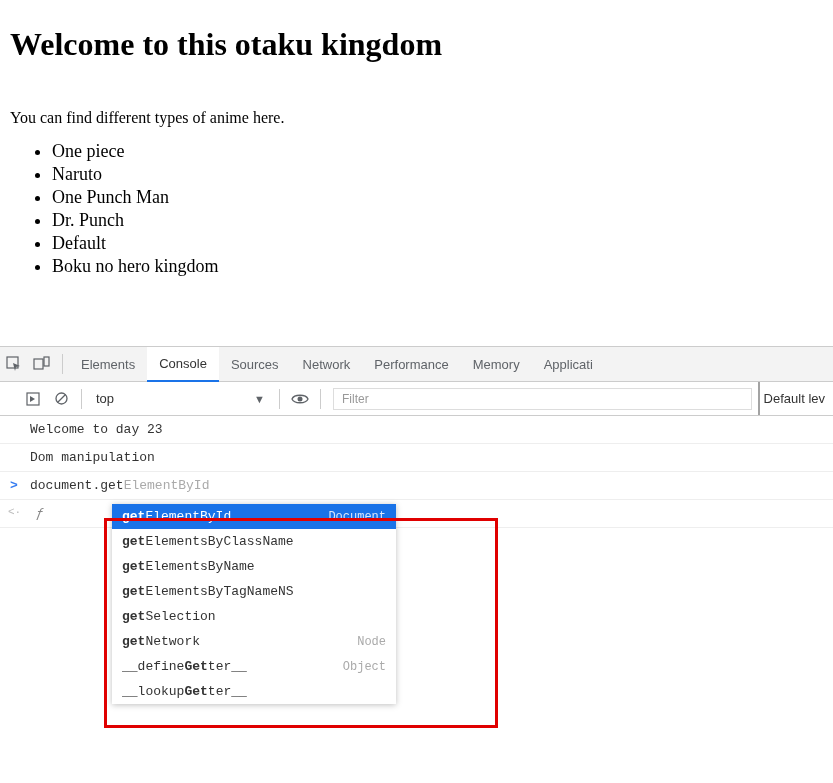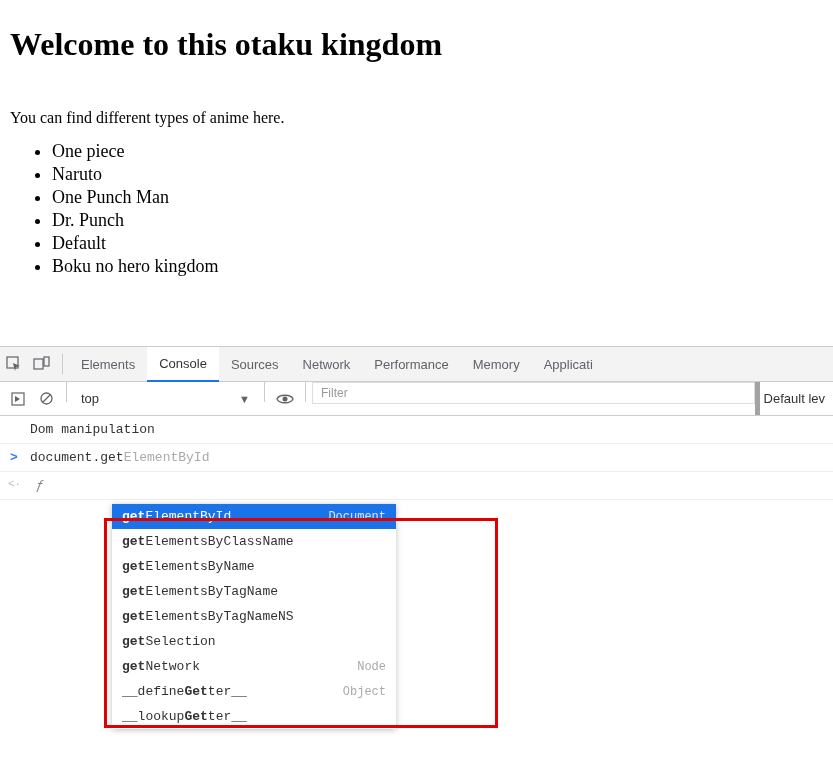--- a/index.html
+++ b/index.html
@@ -77,25 +77,26 @@
     }
     .dt-tab.active {
       color: #333;
       border-bottom: 2px solid #1a73e8;
       background: #fff;
       margin-bottom: -1px;
       height: calc(100% + 1px);
     }
     .devtools-toolbar {
       display: flex;
+      align-items: center;
       height: 34px;
       border-bottom: 1px solid #ccc;
       background: #fff;
       color: #5f6368;
-      padding-left: 4px;
+      padding-left: 19px;
     }
     .toolbar-select {
       display: flex;
       align-items: center;
       padding: 0 8px;
       height: 100%;
       font-size: 13px;
       color: #333;
     }
     .dropdown-arrow {
@@ -104,29 +105,29 @@
       color: #5f6368;
     }
     .filter-input {
       flex: 1;
       height: 22px;
       border: 1px solid #ddd;
       background: #fff;
       padding: 0 8px;
       font-size: 12px;
       color: #333;
-      margin: 0 0;
+      margin: 0 6px;
       font-family: inherit;
     }
     .filter-input::placeholder {
       color: #999;
     }
     .level-label {
       padding: 0 8px 0 4px;
-      border-left: 5px solid #a3a3a3;
+      border-left: 2px solid #a3a3a3;
       height: 100%;
       display: flex;
       align-items: center;
       font-size: 13px;
       color: #333;
       white-space: nowrap;
     }
     .console-body {
       font-family: Consolas, "Courier New", monospace;
       font-size: 13px;
@@ -269,20 +270,21 @@
           <path d="M1 7 C3 2 15 2 17 7 C15 12 3 12 1 7 Z" fill="none" stroke="#5f6368" stroke-width="1.3"></path>
           <circle cx="9" cy="7" r="2.5" fill="#5f6368"></circle>
         </svg>
     </div>
     <div class="dt-divider"></div>
     <input class="filter-input" placeholder="Filter" style="">
     <div class="level-label">Default lev</div>
   </div>
 
   <div class="console-body">
+    <div class="console-row">Welcome to day 23</div>
     <div class="console-row">Dom manipulation</div>
     <div class="console-row prompt">
       <span>document.get</span><span class="typed-gray">ElementById</span>
     </div>
     <div class="console-row return-line">
       <span class="return-f">ƒ</span>
     </div>
   </div>
 </div>
 
@@ -293,24 +295,20 @@
   </div>
   <div class="ac-row">
     <span><span class="ac-bold">get</span><span>ElementsByClassName</span></span>
     <span class="ac-meta"></span>
   </div>
   <div class="ac-row">
     <span><span class="ac-bold">get</span><span>ElementsByName</span></span>
     <span class="ac-meta"></span>
   </div>
   <div class="ac-row">
-    <span><span class="ac-bold">get</span><span>ElementsByTagName</span></span>
-    <span class="ac-meta"></span>
-  </div>
-  <div class="ac-row">
     <span><span class="ac-bold">get</span><span>ElementsByTagNameNS</span></span>
     <span class="ac-meta"></span>
   </div>
   <div class="ac-row">
     <span><span class="ac-bold">get</span><span>Selection</span></span>
     <span class="ac-meta"></span>
   </div>
   <div class="ac-row">
     <span><span class="ac-bold">get</span><span>Network</span></span>
     <span class="ac-meta">Node</span>

